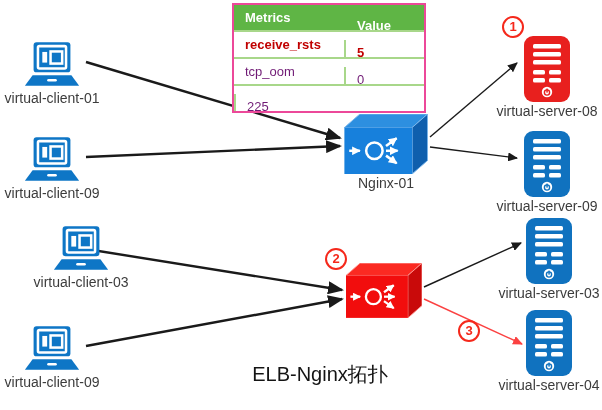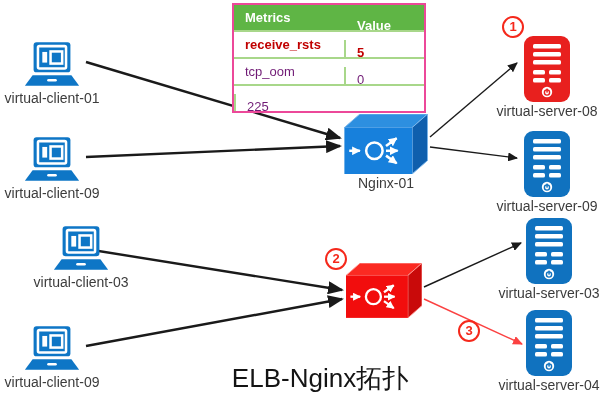--- a/index.html
+++ b/index.html
@@ -30,21 +30,21 @@
   .t-header .t-cell.val{border-left-color:#5fb545;}
   .t-row.hl .t-cell{color:#c00000;font-weight:bold;}
 
   
   .badge{position:absolute;z-index:4;width:18px;height:18px;border:2px solid #f5281b;
     border-radius:50%;color:#f5281b;font-size:13px;font-weight:bold;line-height:18px;
     text-align:center;background:transparent;}
 
   
   .diagram-title{position:absolute;left:160px;top:361px;width:320px;z-index:2;
-    text-align:center;font-size:26px;color:#141414;}
+    text-align:center;font-size:20px;color:#141414;}
 </style>
 </head>
 <body>
 
 <div class="canvas">
 
   <svg class="arrows">
     <defs>
       <marker id="ah-big" markerUnits="userSpaceOnUse" markerWidth="16" markerHeight="13" refX="14" refY="6.5" orient="auto">
           <path d="M0,0 L16,6.5 L0,13 Z" fill="#1a1a1a"></path>

